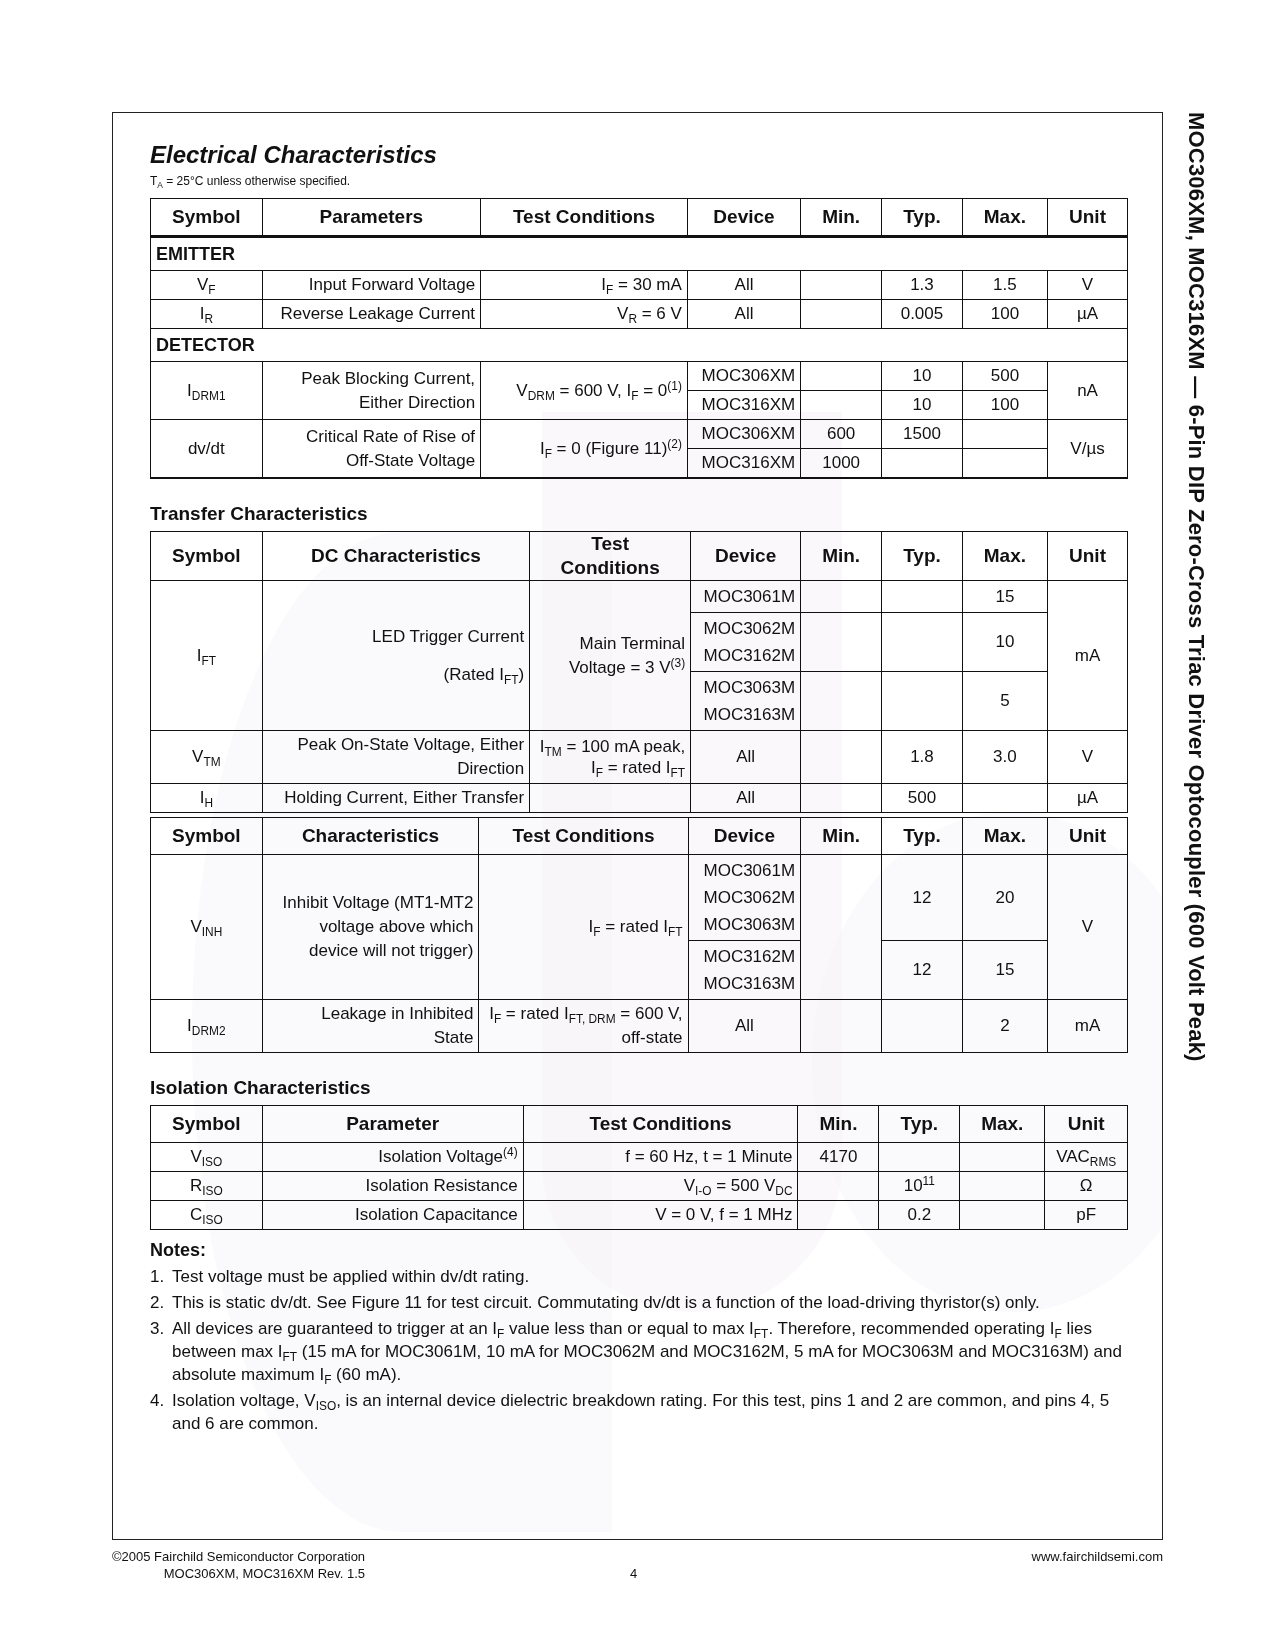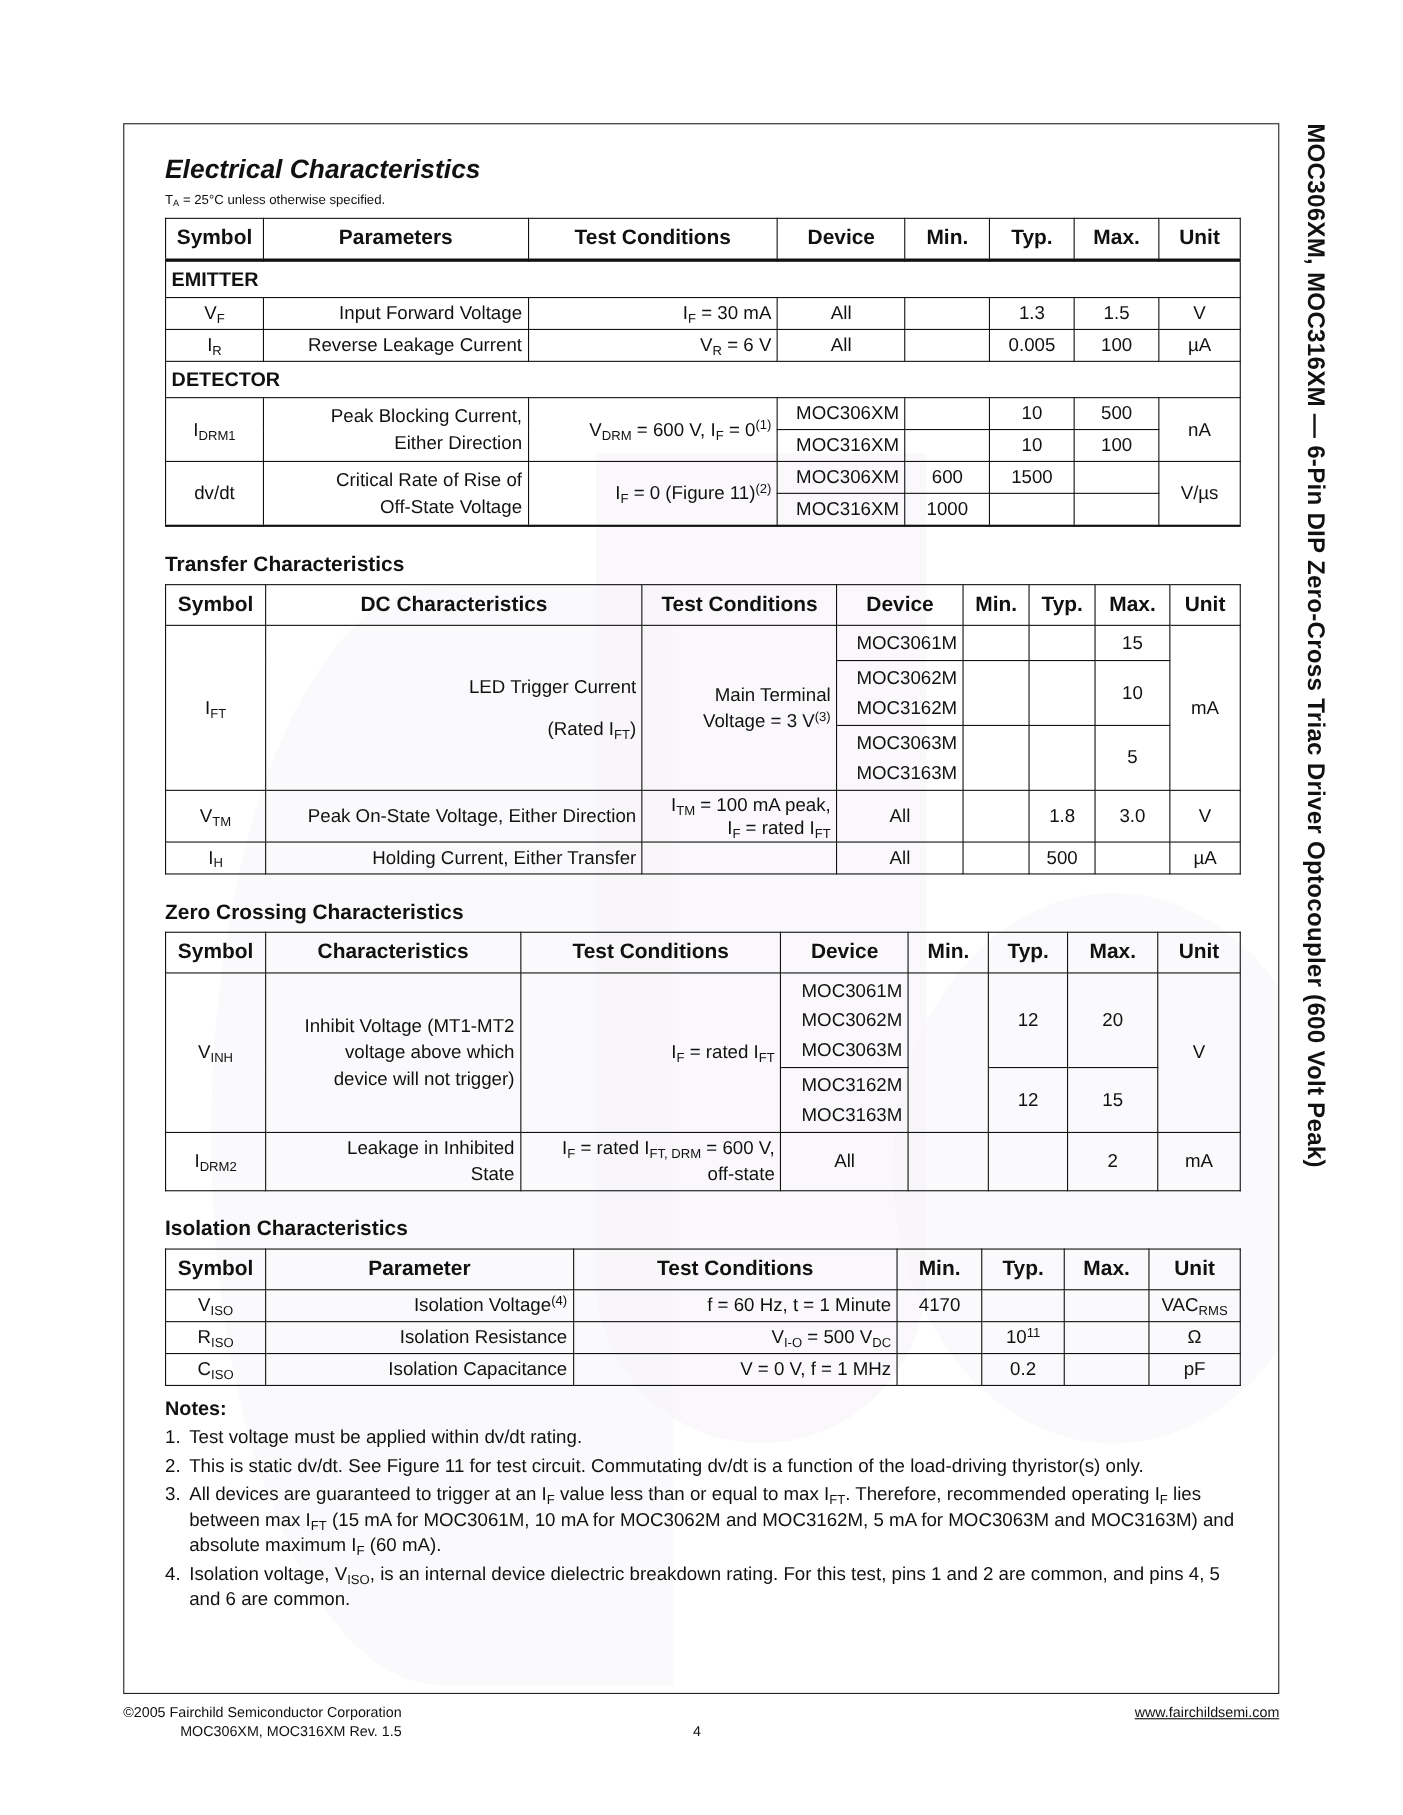--- a/index.html
+++ b/index.html
@@ -13,34 +13,34 @@
                 writing-mode:vertical-rl; font-weight:bold; font-size:22px; line-height:40px;
                 letter-spacing:0.2px; white-space:nowrap; color:#111; }
   .content { position:absolute; left:150px; top:140px; width:978px; }
   h1 { font-size:24px; font-weight:bold; margin:0; line-height:30px;font-style:italic; }
   .subtitle { font-size:12px; margin:0; line-height:22px; }
   h2 { font-size:19px; font-weight:bold; margin:0; line-height:26px; }
   sub { font-size:0.7em; vertical-align:-0.3em; line-height:0; }
   sup { font-size:0.7em; vertical-align:0.5em; line-height:0; }
   table { border-collapse:collapse; width:978px; font-size:17px; background:transparent; position:relative; }
   td, th { border:1px solid #111; padding:2px 5px; line-height:24px; vertical-align:middle; }
-  th { font-weight:bold; font-size:19px; text-align:center; height:36px; padding:0 1px; }
+  th { font-weight:bold; font-size:19px; text-align:center; height:36px; padding:0 21px; }
   thead tr { border-bottom:3px solid #111; }
   .c { text-align:center; }
   .l { text-align:right; }
   .group { font-weight:bold; font-size:18px; text-align:left; height:28px; }
   .t1 { margin-top:6px; }
   .sec { margin-top:22px; }
   .notes-title { font-weight:bold; font-size:18px; margin-top:8px; line-height:24px; }
   .notes { font-size:17px; margin:0; padding:0; list-style:none; }
   .notes li { line-height:23px; margin-top:3px; display:flex; }
   .notes .num { width:22px; flex:none; }
   .footer { position:absolute; top:1548px; font-size:13px; line-height:17px; color:#111; }
   .f-left { left:112px;text-align:right; }
-  .f-right { right:112px; text-align:right;text-decoration:underline; }
+  .f-right { right:112px; text-align:right; }
   .f-center { left:630px; top:1565px; }
   .devs div { line-height:27px; }
   .noline-top { border-top:none; }
   .noline-bottom { border-bottom:none; }
 </style>
 </head>
 <body>
 
 <div class="watermark">
   <div class="wm-shape" style="left:80px;top:420px;width:420px;height:1000px;border-radius:50% 0 0 50%;opacity:0.55;"></div>
@@ -227,21 +227,20 @@
         <td class="l"></td>
         <td class="c">All</td>
         <td class="c"></td>
         <td class="c">500</td>
         <td class="c"></td>
         <td class="c">µA</td>
       </tr>
     </tbody>
   </table>
 
-  <h2 class="sec">Zero Crossing Characteristics</h2>
   <table style="margin-top:4px;">
     <colgroup>
         <col style="width:91px">
         <col style="width:232px">
         <col style="width:237px">
         <col style="width:116px">
         <col style="width:73px">
         <col style="width:72px">
         <col style="width:82px">
         <col style="width:75px">

